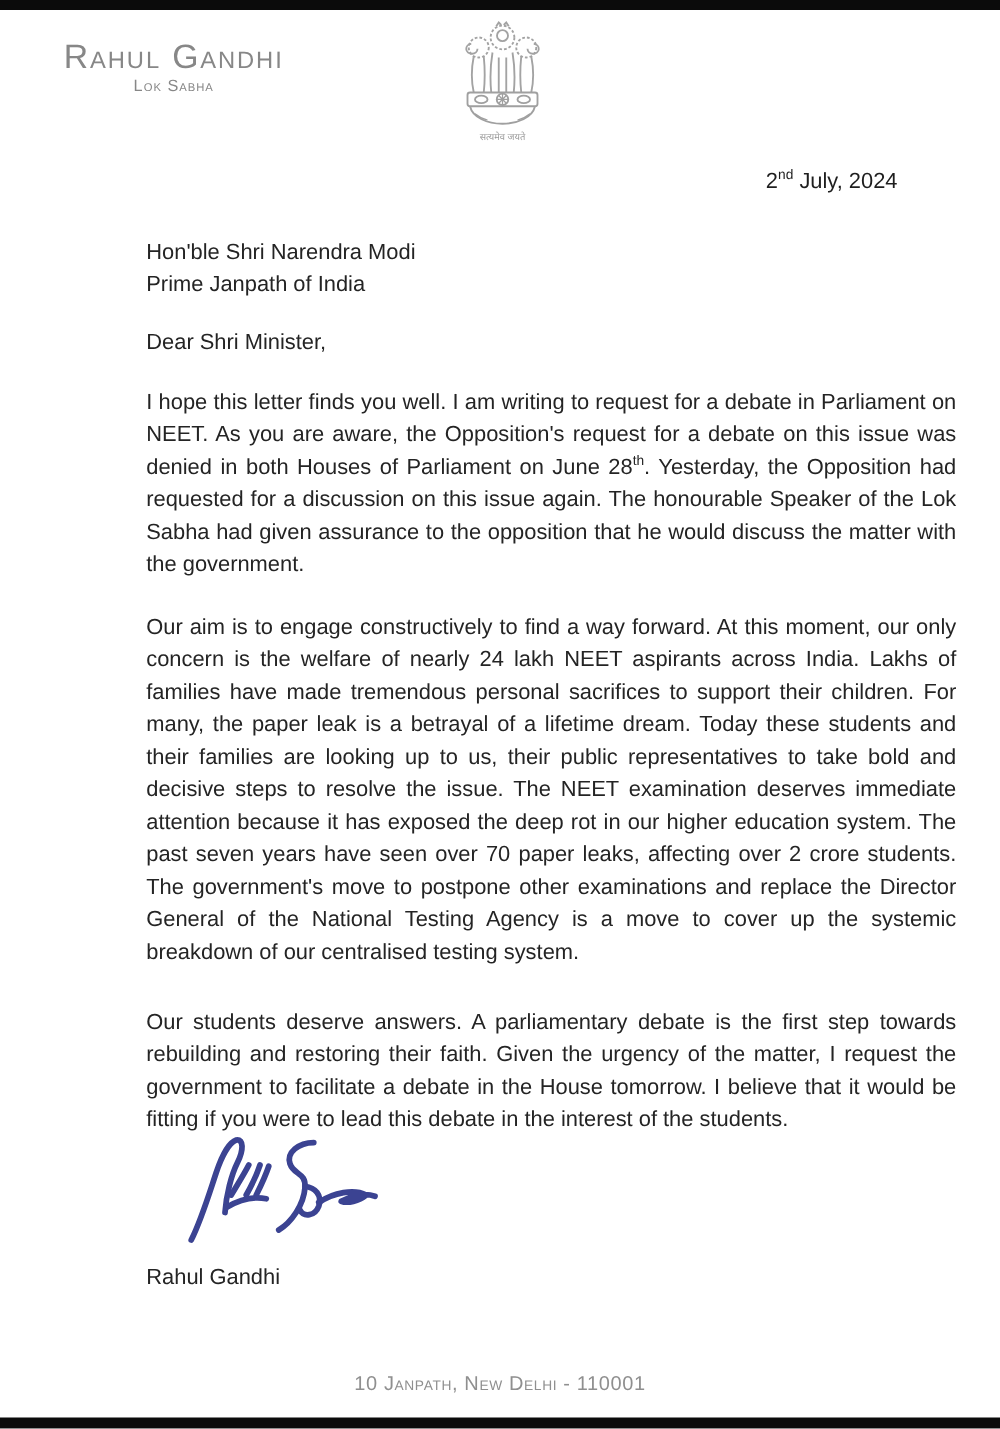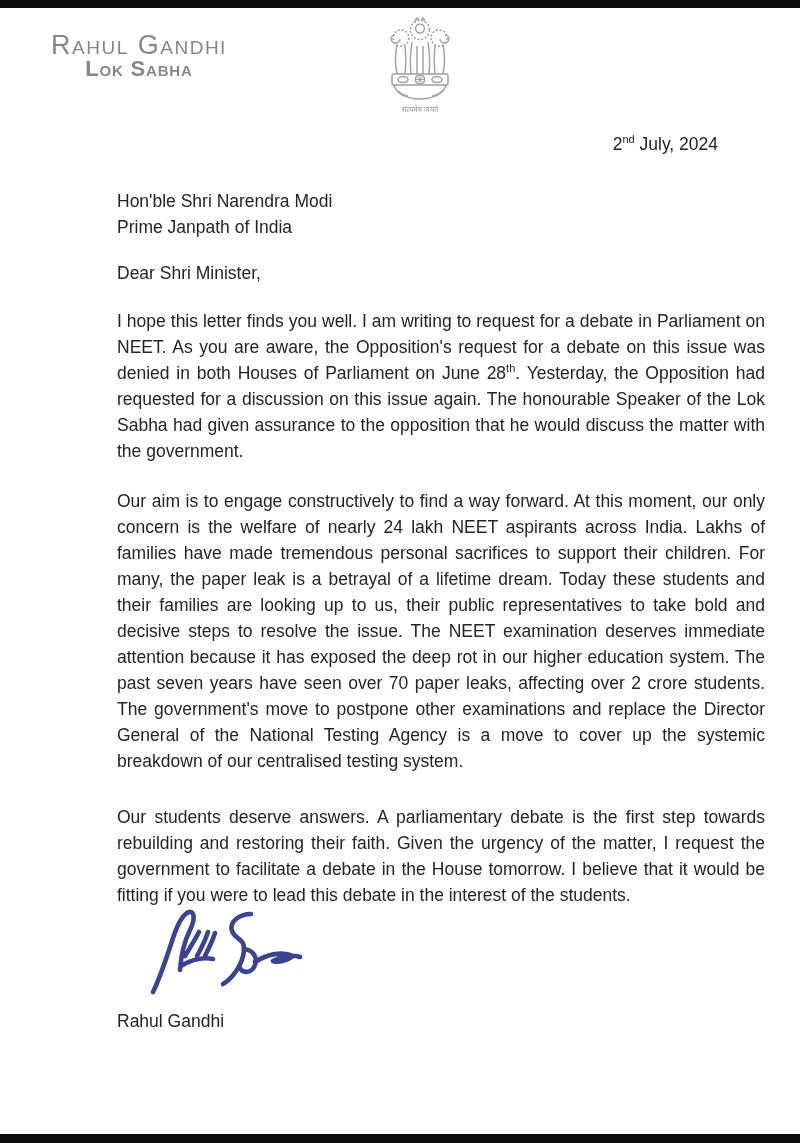--- a/index.html
+++ b/index.html
@@ -27,26 +27,25 @@
   }
   .lh-name {
     font-size: 27px; font-variant: small-caps; letter-spacing: 1.5px;
     font-weight: 400; line-height: 30px;
   }
   .lh-role {
     font-size: 16.5px; font-variant: small-caps; letter-spacing: 0.8px;
     margin-top: 4px; line-height: 18px;
   }
   .lh-house {
-    font-size: 22px; font-variant: small-caps; letter-spacing: 0.8px;
+    font-size: 13px; font-variant: small-caps; letter-spacing: 0.8px;
     line-height: 18px;
-    font-weight: bold;
   }
   .emblem {
-    position: absolute; left: 384px; top: 12px; width: 72px; height: 106px;
+    position: absolute; left: 366px; top: 12px; width: 72px; height: 106px;
   }
   .date-line {
     position: absolute; right: 82px; top: 134px;
     font-size: 17.5px; color: #1e1e1e;
   }
   sup { font-size: 11px; vertical-align: super; line-height: 0; }
   .body-block {
     position: absolute; left: 70px; top: 188px; width: 648px;
     font-size: 17.5px; line-height: 26px; margin-left: 47px;
   }
@@ -141,16 +140,17 @@
         <path d="M104,10 C92,10 82,18 85,27 C88,36 98,34 97,46 C96,60 86,74 76,80"></path>
         <path d="M97,45 C105,46 111,52 108,61 C105,69 96,70 93,64"></path>
         <path d="M108,58 C120,50 136,47 146,52 C140,57 131,59 126,57 C133,53 144,50 153,53"></path>
       </g>
     </svg>
 
     <div class="signer">Rahul Gandhi</div>
 
   </div>
 
+  <div class="footer">10 Janpath, New Delhi - 110001</div>
 
   <div class="bar-bottom"></div>
 
 </div>
 
 </body></html>

